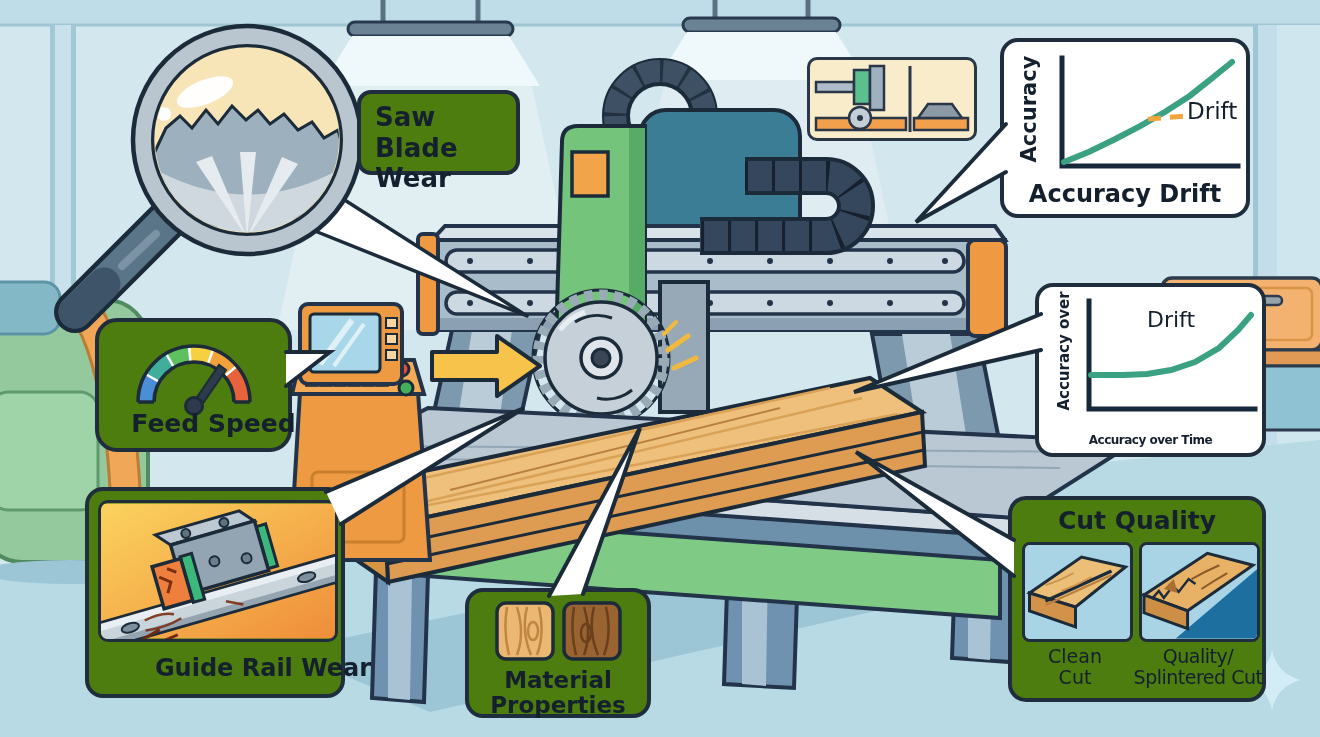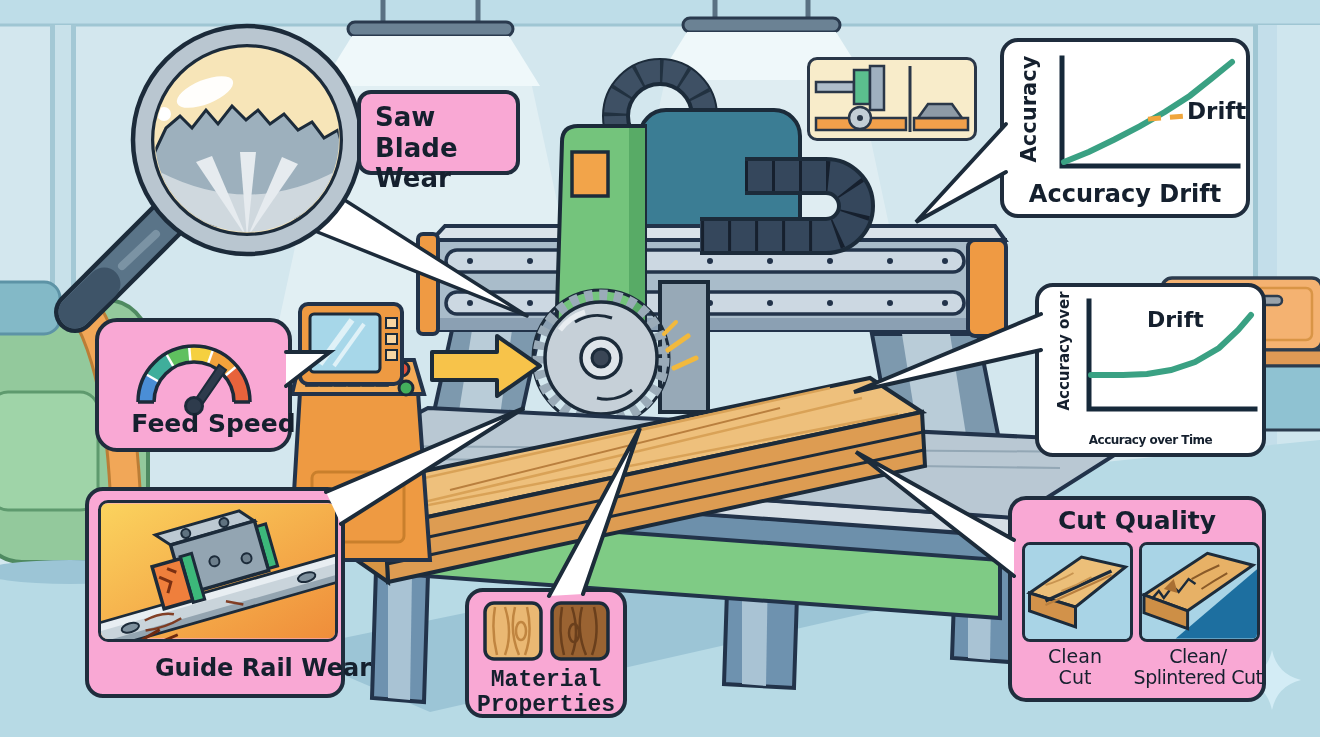--- a/index.html
+++ b/index.html
@@ -1,50 +1,50 @@
 <!DOCTYPE html>
 <html><head>
 <meta charset="utf-8">
 <style>
   html,body{margin:0;padding:0;background:#d3e7ee;}
   #canvas{position:relative;width:1320px;height:737px;overflow:hidden;
     font-family:"DejaVu Sans","Liberation Sans",sans-serif;color:#15202e;}
   #scene,#tails{position:absolute;left:0;top:0;width:1320px;height:737px;}
   #scene{z-index:0;} #tails{z-index:5;pointer-events:none;}
-  .callout{position:absolute;background:#f9a8d4;border:4px solid #1f2d3d;border-radius:18px;z-index:2;box-sizing:border-box;}
+  .callout{position:absolute;background:#4d7c0f;border:4px solid #1f2d3d;border-radius:18px;z-index:2;box-sizing:border-box;}
   .callout .ttl{font-weight:700;text-align:center;}
   .txt{font-weight:700;color:#15202e;}
   #label-sawwear{left:357px;top:90px;width:163px;height:85px;border-radius:14px;padding:8px 0 0 14px;}
   #label-sawwear .txt{font-size:26px;line-height:1.18;display:block;}
   #box-feed{left:95px;top:318px;width:197px;height:134px;border-radius:22px;}
   #box-feed svg{position:absolute;left:50%;top:10px;transform:translateX(-50%);}
   #box-feed .ttl{position:absolute;bottom:10px;width:100%;font-size:25px;margin-left:20px;}
   #box-guide{left:85px;top:487px;width:260px;height:211px;padding-left:48px;}
   #guide-img{position:absolute;left:9px;top:9px;width:234px;height:136px;border:3px solid #1f2d3d;border-radius:10px;overflow:hidden;}
   #box-guide .ttl{position:absolute;bottom:12px;width:100%;font-size:24px;}
-  #box-material{left:465px;top:588px;width:162px;height:130px;font-family:Liberation Mono, monospace;}
+  #box-material{left:465px;top:588px;width:186px;height:130px;}
   #box-material .swatches{position:absolute;top:9px;width:100%;display:flex;justify-content:center;gap:7px;}
   #box-material .ttl{position:absolute;top:76px;width:100%;font-size:23px;line-height:1.08;}
   #box-cutq{left:1008px;top:496px;width:258px;height:206px;}
   #box-cutq .ttl{position:absolute;top:6px;width:100%;font-size:25px;text-align:center;}
   .cq-panel{position:absolute;top:42px;height:100px;border:3px solid #1f2d3d;border-radius:8px;overflow:hidden;background:#a9d4e6;box-sizing:border-box;}
   #cq-left{left:10px;width:111px;} #cq-right{left:127px;width:121px;}
   .cq-cap{position:absolute;top:146px;font-size:19px;line-height:1.12;text-align:center;font-weight:400;}
   #cq-cap-left{left:4px;width:118px;} #cq-cap-right{left:118px;width:136px;letter-spacing:-0.5px;}
   .chartbox{background:#fff;}
   #box-chart1{left:1000px;top:38px;width:250px;height:180px;}
   #box-chart2{left:1035px;top:283px;width:231px;height:174px;}
   .chartbox svg{position:absolute;left:0;top:4px;}
   .chart-title{position:absolute;bottom:6px;width:100%;text-align:center;font-weight:700;margin-top:28px;}
   #box-chart1 .chart-title{font-size:24px;} #box-chart2 .chart-title{font-size:12px;letter-spacing:-0.5px;}
   .ycol{position:absolute;left:2px;top:0;width:46px;display:flex;align-items:center;justify-content:center;}
   #box-chart1 .ycol{height:134px;} #box-chart2 .ycol{height:128px;}
   .ycol span{transform:rotate(-90deg);white-space:nowrap;font-weight:700;}
   #box-chart1 .ycol span{font-size:21px;} #box-chart2 .ycol span{font-size:15px;}
-  .drift-lbl{position:absolute;font-weight:700;}
+  .drift-lbl{position:absolute;font-weight:400;}
   #box-chart1 .drift-lbl{left:183px;top:56px;font-size:23px;}
   #box-chart2 .drift-lbl{left:108px;top:20px;font-size:22px;}
   #inset-top{left:807px;top:57px;width:170px;height:84px;background:#f8ecca;border:3px solid #2a3748;border-radius:10px;z-index:2;position:absolute;box-sizing:border-box;}
 </style>
 </head>
 <body>
 
 <div id="canvas">
 
 <svg id="scene" viewBox="0 0 1320 737" xmlns="http://www.w3.org/2000/svg">
@@ -362,21 +362,21 @@
       <path d="M10,54 l7,-8 l5,7 l9,-12 l6,6 l10,-13 l7,5" fill="none" stroke="#1c2b3a" stroke-width="2.5"></path>
       <polygon points="22,44 32,34 36,48" fill="#a96f33"></polygon>
       <path d="M50,34 q14,-8 28,-14 M60,44 q12,-8 26,-16" stroke="#8a5a28" stroke-width="2" fill="none"></path>
     </svg>
   </div>
   <div class="cq-cap" id="cq-cap-left">
     <span>Clean</span><br>
     <span>Cut</span>
   </div>
   <div class="cq-cap" id="cq-cap-right">
-    <span>Clean/</span><br>
+    <span>Quality/</span><br>
     <span>Splintered Cut</span>
   </div>
 </div>
 
 <div class="callout chartbox" id="box-chart1">
   <svg id="chart-accuracy-drift" width="242" height="136" viewBox="0 0 242 136">
     <path d="M58,12 V120 H234" fill="none" stroke-width="5" stroke-linecap="square" stroke="#16293a"></path>
     <path class="curve" fill="none" stroke-width="6" stroke-linecap="round" d="M60.0,116.0 L85.2,105.8 L110.4,93.5 L135.6,80.3 L160.8,66.0 L186.0,49.7 L207.8,32.3 L228.0,16.0" stroke="#3aa183"></path>
     <line stroke-width="5" x1="144" y1="73.12" x2="180.95999999999998" y2="70.06" stroke="#f0a63c" stroke-dasharray="13 9"></line>
   </svg>

